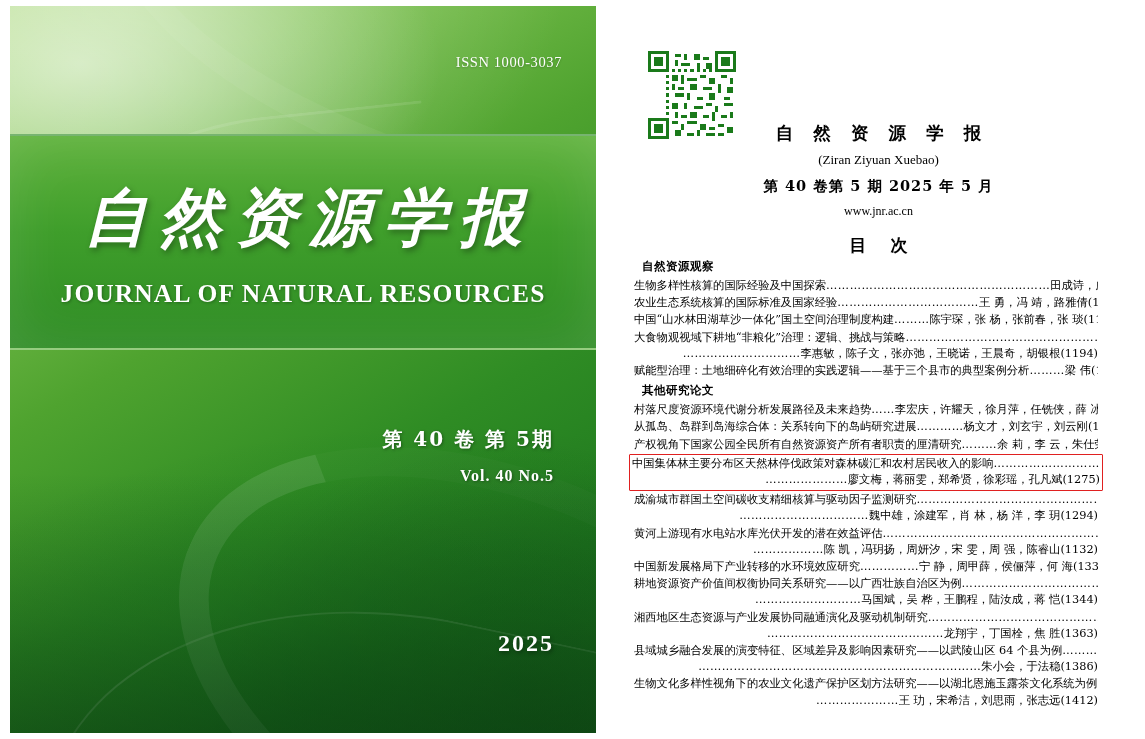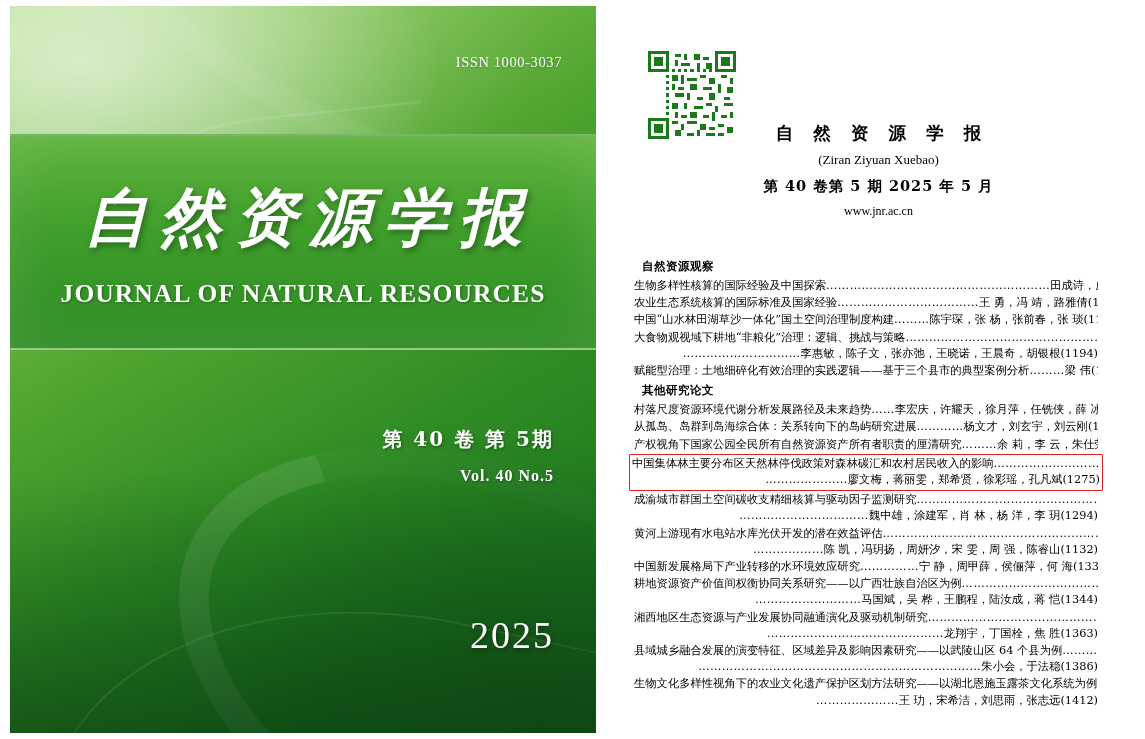--- a/index.html
+++ b/index.html
@@ -153,22 +153,22 @@
     margin-top: 14px;
     font-family: "Liberation Serif", serif;
     font-size: 16px;
     letter-spacing: 1px;
   }
   .year {
     position: absolute;
     right: 42px; bottom: 76px;
     color: #ffffff;
     font-family: "Liberation Serif", serif;
-    font-size: 38px;
-    font-weight: normal;
+    font-size: 24px;
+    font-weight: bold;
     letter-spacing: 2px;
     text-shadow: 1px 2px 4px rgba(0,0,0,0.40);
   }
 
   
   #toc {
     position: absolute;
     left: 612px; top: 0;
     width: 533px; height: 527px;
     background: #ffffff;
@@ -383,20 +383,21 @@
           <rect x="23" y="27" width="2" height="1"></rect>
         </g>
       </svg>
     </div>
 
     <div class="masthead">
       <div class="m-cn">自 然 资 源 学 报</div>
       <div class="m-py">(Ziran Ziyuan Xuebao)</div>
       <div class="m-vol">第 40 卷第 5 期    2025 年 5 月</div>
       <div class="m-url">www.jnr.ac.cn</div>
+      <div class="m-toc">目 次</div>
     </div>
 
     <div class="toc-body">
 
       <div class="section-head">自然资源观察</div>
 
       <div class="entry">
         <span class="l1">
           <span>生物多样性核算的国际经验及中国探索</span><span class="dots">…………………………………………………</span><span class="authors">田成诗，戚  琳</span>
         </span>

